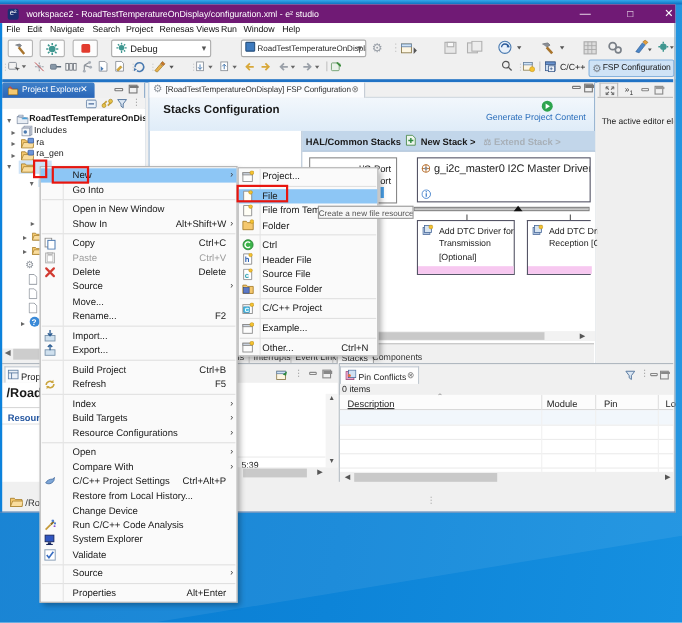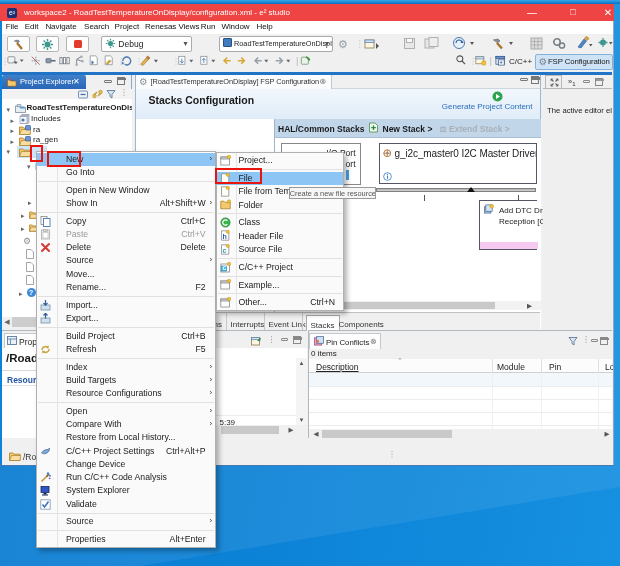--- a/index.html
+++ b/index.html
@@ -2,21 +2,21 @@
 <html><head>
 <meta charset="utf-8">
 <style>
 html,body{margin:0;padding:0;width:620px;height:566px;overflow:hidden;font-family:"Liberation Sans",sans-serif;}
 *{box-sizing:border-box;}
 .ab{position:absolute;}
 body{position:relative;background:linear-gradient(100deg,#0879cf 0%,#0d84d8 55%,#1690e0 100%);}
 .desk-diag{position:absolute;left:0;top:0;width:620px;height:566px;background:rgba(255,255,255,0.07);clip-path:polygon(0 0,620px 0,620px 487px,140px 566px,0 566px);}
 #win{position:absolute;left:0;top:0;width:614px;height:466px;background:#f0f0f0;}
 #darkstrip{position:absolute;left:0;top:0;width:620px;height:3.5px;background:linear-gradient(#35a8ea,#0a6fc0);}
-#title{position:absolute;left:0;top:3.5px;width:614px;height:17.5px;background:#ef4444;color:#fff;font-size:8px;}
+#title{position:absolute;left:0;top:3.5px;width:614px;height:17.5px;background:#701a75;color:#fff;font-size:8px;}
 #title .logo{position:absolute;left:7px;top:4px;width:10px;height:10px;background:#1b2f72;border-radius:2px;color:#fff;font-size:7px;text-align:center;line-height:10px;}
 #title .t{position:absolute;left:24px;top:4.5px;white-space:nowrap;}
 .winbtn{position:absolute;top:0;height:17.5px;width:30px;color:#fff;text-align:center;line-height:17px;font-size:10px;}
 #menubar{position:absolute;left:0;top:21px;width:614px;height:12.5px;background:#fff;font-size:8px;color:#111;letter-spacing:-0.05px;}
 #menubar span{position:absolute;top:1px;}
 #tb1{position:absolute;left:0;top:33.5px;width:614px;height:19.5px;background:#f0f0f0;}
 #tb2{position:absolute;left:0;top:53px;width:614px;height:19px;background:#f0f0f0;}
 .tbtn{position:absolute;top:2.5px;height:15.5px;width:23px;background:#fdfdfd;border:1px solid #b5b5b5;border-radius:2px;text-align:center;line-height:14px;font-size:9px;}
 .combo{position:absolute;top:2.5px;height:15.5px;background:#fff;border:1px solid #aaa;border-radius:2px;font-size:8.5px;color:#222;line-height:14px;white-space:nowrap;overflow:hidden;}
 .cv{position:absolute;right:3px;top:0;color:#555;font-size:8px;}
@@ -429,20 +429,29 @@
         <path d="M5 4 V7.5" stroke="#3a7ac8" stroke-width="1.2"></path>
         <circle cx="5" cy="2.6" r="0.7" fill="#3a7ac8"></circle>
       </svg>
   </div>
 
   <div class="ab" style="left:240.5px;top:113.5px;width:160px;height:3.5px;background:linear-gradient(#ababab,#d6d6d6);border:1px solid #808080;"></div>
   <div class="ab" style="left:331.5px;top:112px;width:0;height:0;border-left:4px solid transparent;border-right:4px solid transparent;border-bottom:5.5px solid #111;z-index:3;"></div>
   <div class="ab" style="left:288px;top:120px;width:1px;height:6px;background:#555;"></div>
   <div class="ab" style="left:382px;top:120px;width:1px;height:6px;background:#555;"></div>
 
+  <div class="ab" style="left:243.5px;top:125.5px;width:89px;height:49.5px;background:#fff;border:1px solid #556;">
+    <svg class="ab" style="left:4px;top:3px" width="10" height="10" viewBox="0 0 11 11">
+        <rect x="0.5" y="3" width="7" height="7" fill="#b0c4de" stroke="#4a6a9a" stroke-width="0.8"></rect>
+        <rect x="2" y="1" width="7" height="7" fill="#d8e4f0" stroke="#4a6a9a" stroke-width="0.8"></rect>
+        <circle cx="8.5" cy="2.5" r="2" fill="#f4c230" stroke="#b98d1a" stroke-width="0.5"></circle>
+      </svg>
+    <div class="ab" style="left:19px;top:3.5px;font-size:8px;color:#222;line-height:11.5px;white-space:nowrap;">Add DTC Driver for<br>Transmission<br>[Optional]</div>
+    <div class="ab" style="left:0px;bottom:0px;width:87px;height:7px;background:#f7c8f0;"></div>
+  </div>
   <div class="ab" style="left:343.5px;top:125.5px;width:57.5px;height:49.5px;background:#fff;border:1px solid #556;border-right:none;">
     <svg class="ab" style="left:4px;top:3px" width="10" height="10" viewBox="0 0 11 11">
         <rect x="0.5" y="3" width="7" height="7" fill="#b0c4de" stroke="#4a6a9a" stroke-width="0.8"></rect>
         <rect x="2" y="1" width="7" height="7" fill="#d8e4f0" stroke="#4a6a9a" stroke-width="0.8"></rect>
         <circle cx="8.5" cy="2.5" r="2" fill="#f4c230" stroke="#b98d1a" stroke-width="0.5"></circle>
       </svg>
     <div class="ab" style="left:19px;top:3.5px;font-size:8.5px;color:#222;line-height:11.5px;white-space:nowrap;font-size:8px;">Add DTC Drive<br>Reception [Op</div>
     <div class="ab" style="left:0px;bottom:0px;width:57.5px;height:7px;background:#f7c8f0;"></div>
   </div>
 
@@ -654,28 +663,28 @@
 <div class="msep"></div>
 <div class="mrow">
       <span class="lbl">Open</span>
       <span class="sub">›</span>
     </div>
 <div class="mrow">
       <span class="lbl">Compare With</span>
       <span class="sub">›</span>
     </div>
 <div class="mrow">
-      <span class="lbl">Restore from Local History...</span>
-    </div>
-<div class="mrow">
       <svg class="ic" viewBox="0 0 11 11">
         <path d="M1.5 7 C3 4.5 5 3.5 8 3.5 L9.5 2 L9 5 C7 8 4 8.5 1.5 7 Z" fill="#7ea7d8" stroke="#40679a" stroke-width="0.7"></path>
       </svg>
       <span class="lbl">C/C++ Project Settings</span>
       <span class="acc">Ctrl+Alt+P</span>
+    </div>
+<div class="mrow">
+      <span class="lbl">Restore from Local History...</span>
     </div>
 <div class="mrow">
       <span class="lbl">Change Device</span>
     </div>
 <div class="mrow">
       <svg class="ic" viewBox="0 0 11 11">
         <path d="M1.5 9.5 L6 5" stroke="#c59a38" stroke-width="1.6"></path>
         <path d="M6.2 4.8 L9 2" stroke="#8a6d23" stroke-width="1.8"></path>
         <circle cx="8" cy="1.5" r="1.2" fill="#4f7fd0"></circle>
         <circle cx="10" cy="3.8" r="1" fill="#4f7fd0"></circle>
@@ -740,37 +749,44 @@
         <circle cx="9" cy="2.4" r="1.7" fill="#f4c230" stroke="#b98d1a" stroke-width="0.5"></circle>
       </svg>
       <span class="lbl">Folder</span>
     </div>
 <div class="ssep"></div>
 <div class="srow">
       <svg class="ic" viewBox="0 0 11 11">
         <circle cx="5.5" cy="5.5" r="4.6" fill="#3cb44a" stroke="#1f7a2c" stroke-width="0.7"></circle>
         <path d="M7.3 3.8 a2.6 2.6 0 1 0 0 3.4" stroke="#fff" stroke-width="1.3" fill="none"></path>
       </svg>
-      <span class="lbl">Class</span>
+      <span class="lbl">Ctrl</span>
     </div>
 <div class="srow">
       <svg class="ic" viewBox="0 0 11 11">
         <path d="M1.5 0.8 L6.5 0.8 L8.8 3.1 L8.8 10.2 L1.5 10.2 Z" fill="#fff" stroke="#8a8a8a" stroke-width="0.8"></path>
         <text x="2.5" y="8.5" font-size="7" fill="#2b5fb0" font-weight="bold" font-family="Liberation Sans">h</text>
         <circle cx="7.8" cy="1.8" r="1.6" fill="#f4c230" stroke="#b98d1a" stroke-width="0.5"></circle>
       </svg>
       <span class="lbl">Header File</span>
     </div>
 <div class="srow">
       <svg class="ic" viewBox="0 0 11 11">
         <path d="M1.5 0.8 L6.5 0.8 L8.8 3.1 L8.8 10.2 L1.5 10.2 Z" fill="#fff" stroke="#8a8a8a" stroke-width="0.8"></path>
         <text x="2.5" y="8.5" font-size="7" fill="#2b9fb0" font-weight="bold" font-family="Liberation Sans">c</text>
         <circle cx="7.8" cy="1.8" r="1.6" fill="#f4c230" stroke="#b98d1a" stroke-width="0.5"></circle>
       </svg>
       <span class="lbl">Source File</span>
+    </div>
+<div class="srow">
+      <svg class="ic" viewBox="0 0 11 11">
+        <path d="M0.8 2.2 L4 2.2 L5 3.4 L10.2 3.4 L10.2 9.8 L0.8 9.8 Z" fill="#f5c86e" stroke="#a8802c" stroke-width="0.8"></path>
+        <rect x="1.5" y="4.5" width="5" height="5" fill="#5b79c8" stroke="#2c4a90" stroke-width="0.6"></rect>
+      </svg>
+      <span class="lbl">Source Folder</span>
     </div>
 <div class="ssep"></div>
 <div class="srow">
       <svg class="ic" viewBox="0 0 11 11">
         <rect x="0.8" y="2" width="8.6" height="8" fill="#fdfdfd" stroke="#8a8a8a" stroke-width="0.8"></rect>
         <rect x="1.6" y="4" width="5" height="5" fill="#49c0e8" stroke="#1a7aa8" stroke-width="0.6"></rect>
         <text x="2.4" y="8.2" font-size="5.5" fill="#fff" font-weight="bold" font-family="Liberation Sans">C</text>
         <circle cx="9" cy="2" r="1.7" fill="#f4c230" stroke="#b98d1a" stroke-width="0.5"></circle>
       </svg>
       <span class="lbl">C/C++ Project</span>

